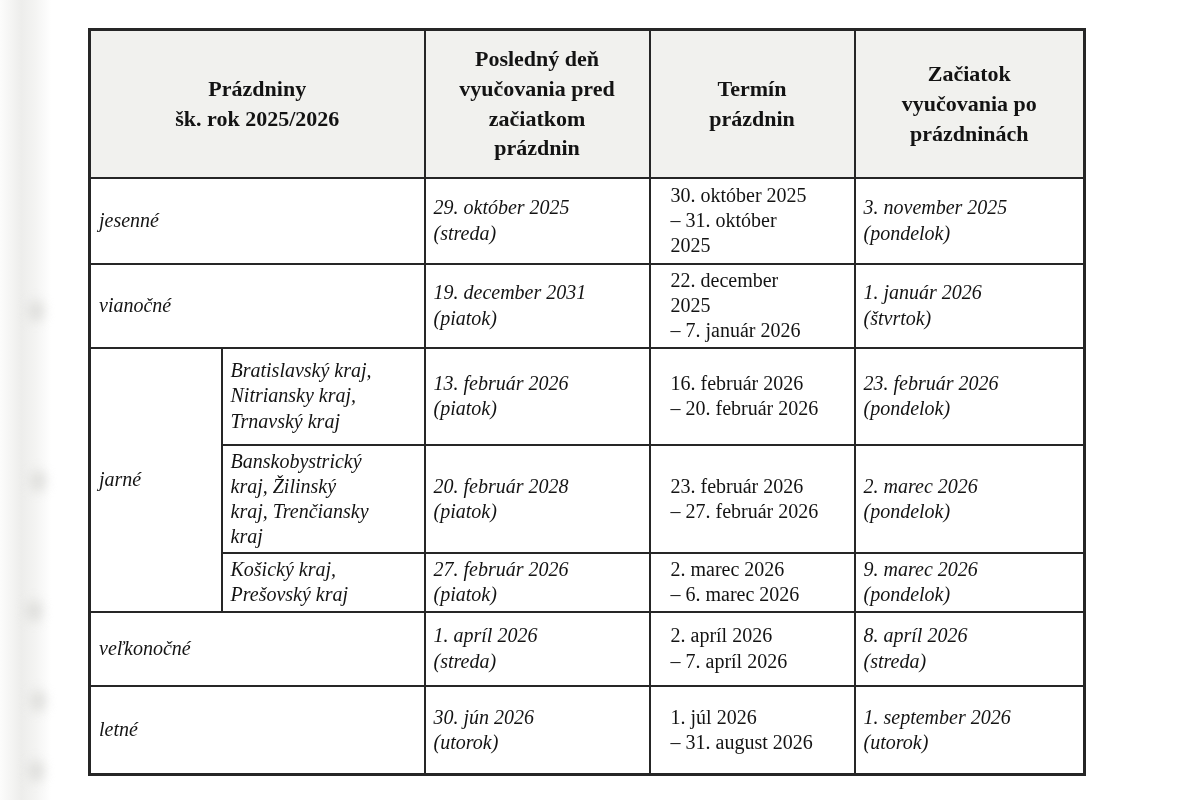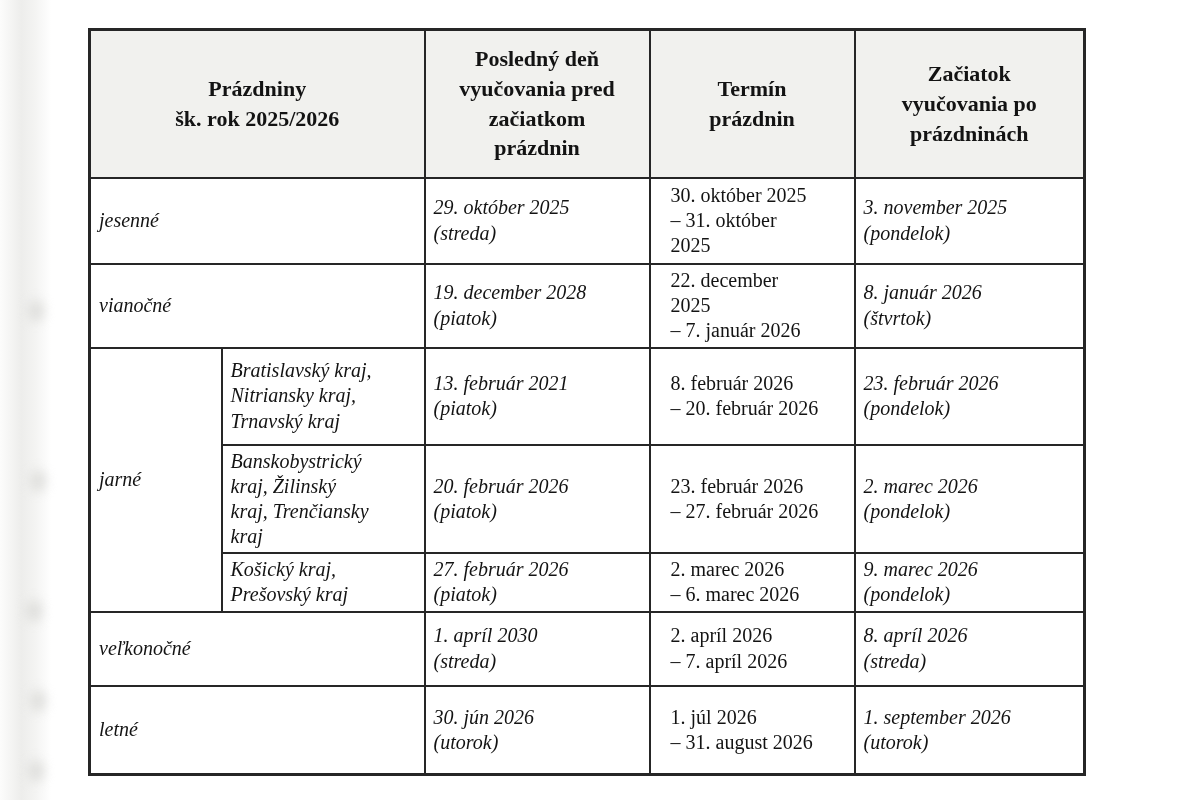--- a/index.html
+++ b/index.html
@@ -117,69 +117,69 @@
 (streda)</td>
       <td class="rm">30. október 2025
 – 31. október
 2025</td>
       <td class="it">3. november 2025
 (pondelok)</td>
     </tr>
 
     <tr class="h-r1">
       <td colspan="2" class="it">vianočné</td>
-      <td class="it">19. december 2028
+      <td class="it">19. december 2031
 (piatok)</td>
       <td class="rm">22. december
 2025
 – 7. január 2026</td>
-      <td class="it">8. január 2026
+      <td class="it">1. január 2026
 (štvrtok)</td>
     </tr>
 
     <tr class="h-r2">
       <td rowspan="3" class="it">jarné</td>
       <td class="it">Bratislavský kraj,
 Nitriansky kraj,
 Trnavský kraj</td>
-      <td class="it">13. február 2021
+      <td class="it">13. február 2026
 (piatok)</td>
-      <td class="rm">8. február 2026
+      <td class="rm">16. február 2026
 – 20. február 2026</td>
       <td class="it">23. február 2026
 (pondelok)</td>
     </tr>
 
     <tr class="h-r3">
       <td class="it">Banskobystrický
 kraj, Žilinský
 kraj, Trenčiansky
 kraj</td>
-      <td class="it">20. február 2026
+      <td class="it">20. február 2028
 (piatok)</td>
       <td class="rm">23. február 2026
 – 27. február 2026</td>
       <td class="it">2. marec 2026
 (pondelok)</td>
     </tr>
 
     <tr class="h-r4">
       <td class="it">Košický kraj,
 Prešovský kraj</td>
       <td class="it">27. február 2026
 (piatok)</td>
       <td class="rm">2. marec 2026
 – 6. marec 2026</td>
       <td class="it">9. marec 2026
 (pondelok)</td>
     </tr>
 
     <tr class="h-r5">
       <td colspan="2" class="it">veľkonočné</td>
-      <td class="it">1. apríl 2030
+      <td class="it">1. apríl 2026
 (streda)</td>
       <td class="rm">2. apríl 2026
 – 7. apríl 2026</td>
       <td class="it">8. apríl 2026
 (streda)</td>
     </tr>
 
     <tr class="h-r6">
       <td colspan="2" class="it">letné</td>
       <td class="it">30. jún 2026

